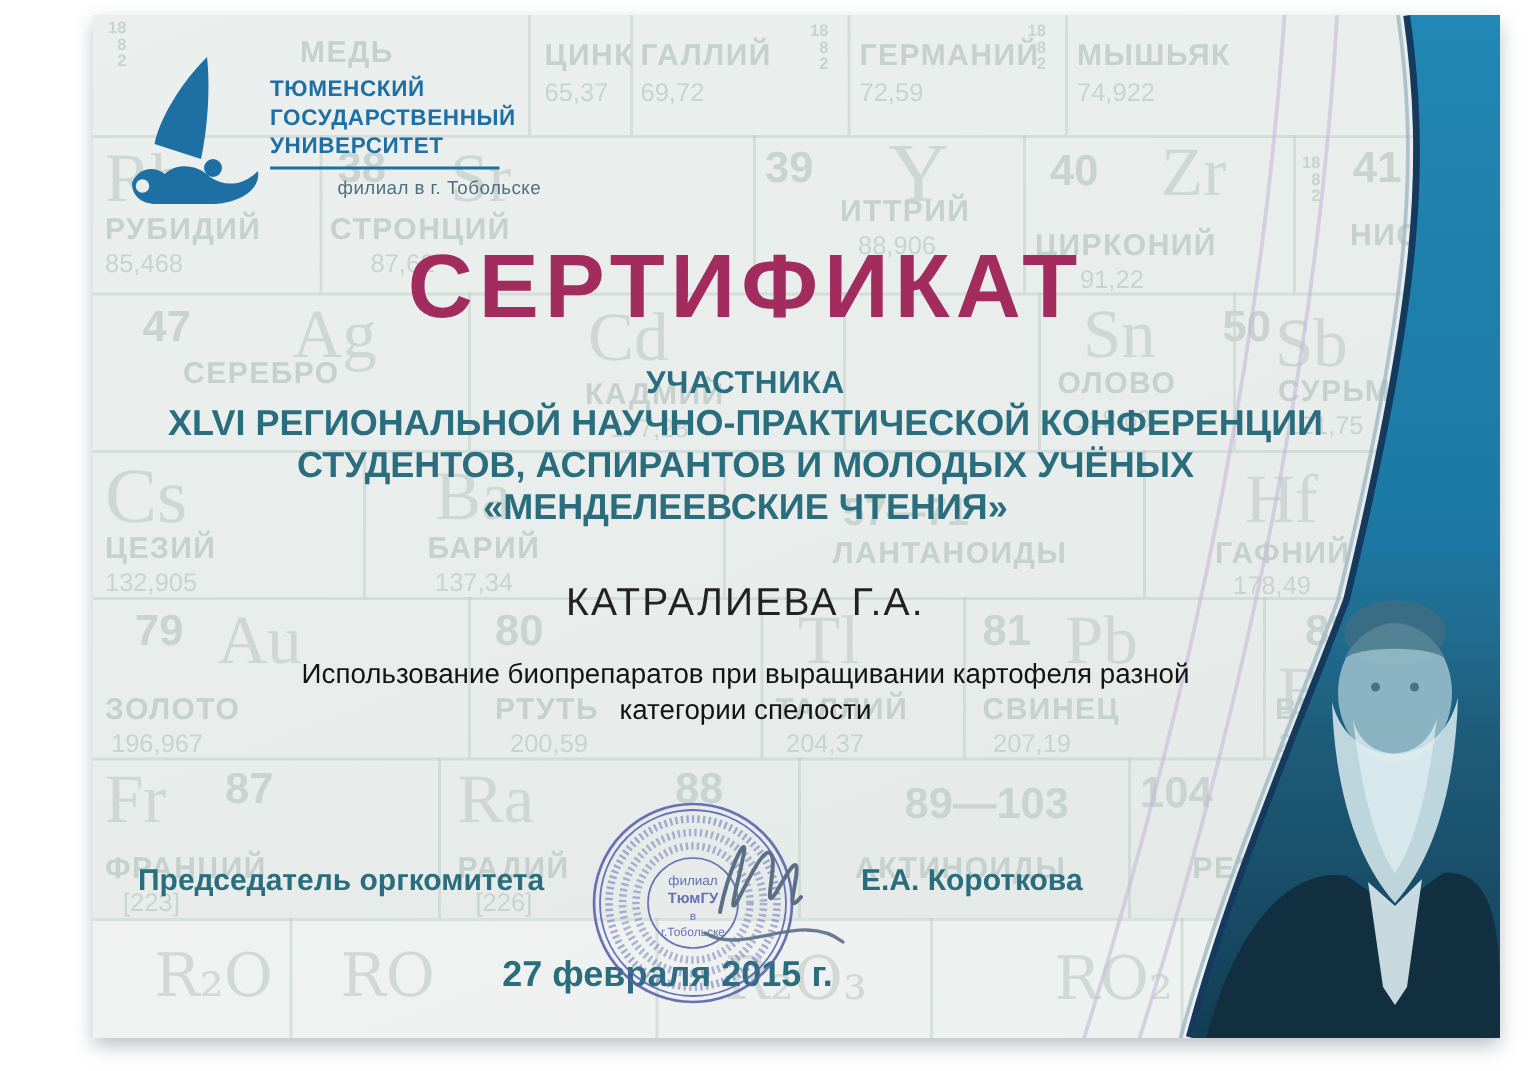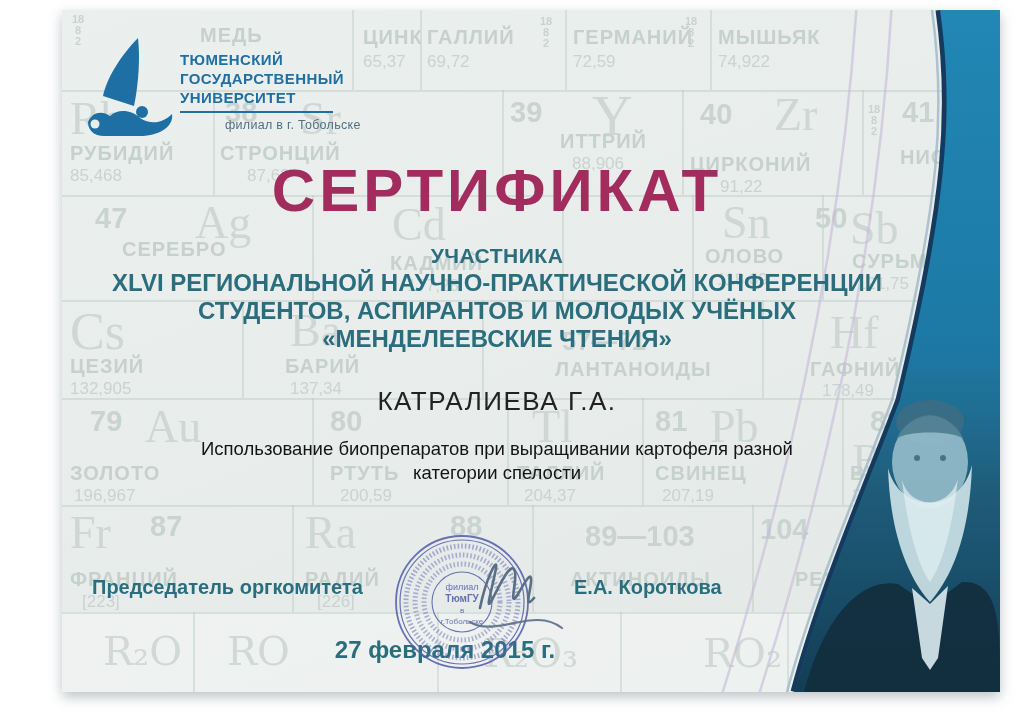--- a/index.html
+++ b/index.html
@@ -9,21 +9,21 @@
          background:linear-gradient(160deg,#ebefee 0%,#e8eceb 55%,#e3e8e7 100%);
          box-shadow:0 5px 12px rgba(110,122,128,.45);}
   
   .hline{position:absolute;left:0;width:938px;height:2px;background:rgba(175,192,186,.35);}
   .vline{position:absolute;width:2px;background:rgba(175,192,186,.35);}
   .bgname{position:absolute;font-weight:700;font-size:20px;color:#c6d1cd;letter-spacing:1px;white-space:nowrap;}
   .bgmass{position:absolute;font-weight:400;font-size:17px;color:#c9d3d0;white-space:nowrap;}
   .bgnum{position:absolute;font-weight:700;font-size:29px;color:#c9d3d0;}
   .bgsym{position:absolute;font-family:"Liberation Serif",serif;font-size:46px;color:#ced7d4;}
   .bgform{position:absolute;font-family:"DejaVu Serif","Liberation Serif",serif;font-size:40px;color:#d1d8d5;}
-  .sh{position:absolute;font-weight:700;font-size:11px;line-height:11px;color:#c9d3d0;white-space:pre-line;text-align:center;}
+  .sh{position:absolute;font-weight:700;font-size:11px;line-height:11px;color:#c9d3d0;white-space:pre-line;text-align:right;}
   .formrow{position:absolute;left:0;top:602px;width:938px;height:80px;background:rgba(248,250,249,.45);}
   
   .logo{position:absolute;left:20px;top:26px;}
   .logotext{position:absolute;left:118px;top:40px;color:#1e6fa3;font-weight:700;font-size:15px;line-height:19px;letter-spacing:.4px;}
   .logorule{width:153px;height:2px;background:#1e6fa3;margin:4px 0 3px 0;}
   .branch{font-weight:400;font-size:12.5px;color:#50707f;letter-spacing:.3px;margin-left:45px;}
   .center{position:absolute;left:0;width:870px;text-align:center;white-space:nowrap;}
   .title{top:146px;font-size:60px;font-weight:800;letter-spacing:4px;color:#a22c5e;}
   .teal{color:#2a6e7e;font-weight:700;}
   .participant{top:234px;font-size:21px;letter-spacing:.5px;}
@@ -166,21 +166,21 @@
   <span class="bgmass" style="left:790px;top:476px">208,980</span>
 
   <span class="bgsym" style="left:8px;top:496px">Fr</span>
   <span class="bgnum" style="left:88px;top:500px">87</span>
   <span class="bgname" style="left:8px;top:558px">ФРАНЦИЙ</span>
   <span class="bgmass" style="left:20px;top:582px">[223]</span>
   <span class="bgsym" style="left:243px;top:496px">Ra</span>
   <span class="bgnum" style="left:388px;top:500px">88</span>
   <span class="bgname" style="left:243px;top:558px">РАДИЙ</span>
   <span class="bgmass" style="left:255px;top:582px">[226]</span>
-  <span class="bgnum" style="left:523px;top:510px">89—103</span>
+  <span class="bgnum" style="left:541px;top:510px">89—103</span>
   <span class="bgname" style="left:508px;top:558px">АКТИНОИДЫ</span>
   <span class="bgnum" style="left:698px;top:503px">104</span>
   <span class="bgsym" style="left:818px;top:496px">Rf</span>
   <span class="bgname" style="left:733px;top:558px">РЕЗЕРФОРДИЙ</span>
 
   <span class="bgform" style="left:41px;top:618px">R₂O</span>
   <span class="bgform" style="left:165px;top:618px">RO</span>
   <span class="bgform" style="left:421px;top:620px">R₂O₃</span>
   <span class="bgform" style="left:641px;top:620px">RO₂</span>
 

